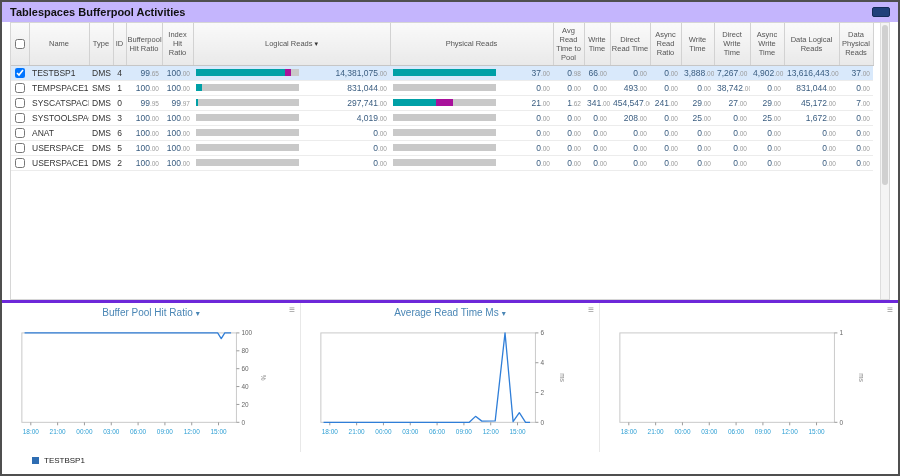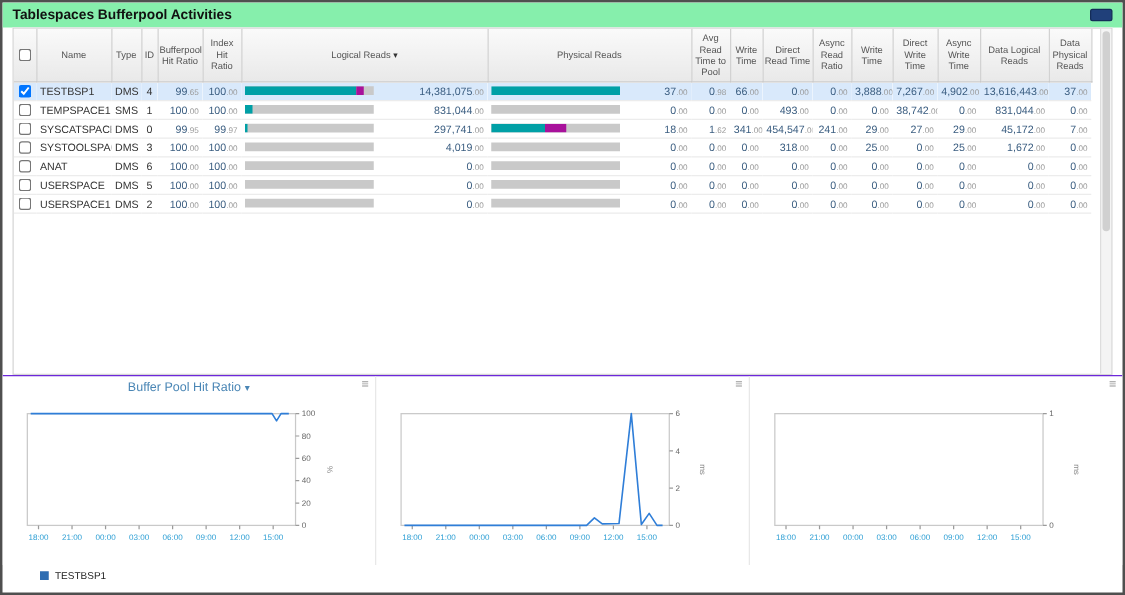--- a/index.html
+++ b/index.html
@@ -3,21 +3,21 @@
 <meta charset="utf-8">
 <style>
   *{margin:0;padding:0;box-sizing:border-box;}
   html,body{background:#ddd;}
   body{font-family:"Liberation Sans","DejaVu Sans",sans-serif;}
 
   .frame{width:900px;height:476px;border:2px solid #4f4f4f;background:#fff;
          position:relative;overflow:hidden;}
 
   
-  .titlebar{height:20px;display:flex;align-items:center;padding:0 8px;background:#86efac;position:relative;}
+  .titlebar{height:20px;display:flex;align-items:center;padding:0 8px;background:#c4b5fd;position:relative;}
   .titlebar .title{font-size:11px;font-weight:bold;color:#111;}
   .win-btn{position:absolute;right:8px;top:5px;width:18px;height:10px;background:#20407a;
            border:1px solid #142c58;border-radius:2px;cursor:pointer;}
 
   
   .table-wrap{margin:0 8px;height:278px;position:relative;border:1px solid #d6d6d6;background:#fff;overflow:hidden;}
   table.grid{border-collapse:collapse;table-layout:fixed;width:862px;}
   th{background:linear-gradient(#fafafa,#e9e9e9);border-right:1px solid #d2d2d2;border-bottom:1px solid #c6c6c6;
      font-weight:normal;color:#555;font-size:7.5px;line-height:1.2;text-align:center;
      padding:2px 1px;height:42px;vertical-align:middle;cursor:pointer;}
@@ -34,21 +34,21 @@
   .bar{flex:0 0 103px;height:7px;background:var(--bar-track,#c9c9c9);display:flex;overflow:hidden;}
   .seg-t{background:var(--bar-fill,#00a0a6);height:100%;}
   .seg-m{background:var(--bar-accent,#a8119b);height:100%;}
   .bnum{flex:1;text-align:right;}
 
   
   .vscroll{position:absolute;right:0;top:0;bottom:0;width:9px;background:#f4f4f4;border-left:1px solid #ddd;}
   .vthumb{position:absolute;left:1px;right:1px;top:2px;height:58%;background:#d0d0d0;border-radius:4px;cursor:grab;}
 
   
-  .charts{position:absolute;left:0;right:0;top:298px;height:152px;display:flex;border-top:1px solid #6d28d9;background:#fff;}
+  .charts{position:absolute;left:0;right:0;top:298px;height:152px;display:flex;border-top:3px solid #6d28d9;background:#fff;}
   .chart-panel{flex:1;position:relative;border-right:1px solid #e8e8e8;}
   .chart-panel:last-child{border-right:none;}
   .chart-title{position:absolute;top:4px;left:0;width:100%;text-align:center;
                color:var(--chart-title,#4a86b5);font-size:10px;cursor:pointer;}
   .chart-title .caret{margin-left:3px;font-size:8px;}
   .chart-opts{position:absolute;top:2px;right:5px;color:#9a9a9a;font-size:10px;cursor:pointer;line-height:1;}
   .chart-canvas{position:absolute;left:0;top:18px;width:100%;height:132px;}
 
   
   .legend{position:absolute;left:30px;top:454px;display:flex;align-items:center;gap:5px;
@@ -187,21 +187,21 @@
                 </div>
                 <div class="bnum"><span class="int">297,741</span><span class="dec">.00</span></div>
               </div>
             </td>
             <td>
               <div class="flexcell">
                 <div class="bar">
                   <div class="seg-t" style="width:42%"></div>
                   <div class="seg-m" style="width:16%"></div>
                 </div>
-                <div class="bnum"><span class="int">18</span><span class="dec">.00</span></div>
+                <div class="bnum"><span class="int">21</span><span class="dec">.00</span></div>
               </div>
             </td>
             <td class="c-num"><span class="int">1</span><span class="dec">.62</span></td>
             <td class="c-num"><span class="int">341</span><span class="dec">.00</span></td>
             <td class="c-num"><span class="int">454,547</span><span class="dec">.00</span></td>
             <td class="c-num"><span class="int">241</span><span class="dec">.00</span></td>
             <td class="c-num"><span class="int">29</span><span class="dec">.00</span></td>
             <td class="c-num"><span class="int">27</span><span class="dec">.00</span></td>
             <td class="c-num"><span class="int">29</span><span class="dec">.00</span></td>
             <td class="c-num"><span class="int">45,172</span><span class="dec">.00</span></td>
@@ -221,21 +221,21 @@
               </div>
             </td>
             <td>
               <div class="flexcell">
                 <div class="bar"></div>
                 <div class="bnum"><span class="int">0</span><span class="dec">.00</span></div>
               </div>
             </td>
             <td class="c-num"><span class="int">0</span><span class="dec">.00</span></td>
             <td class="c-num"><span class="int">0</span><span class="dec">.00</span></td>
-            <td class="c-num"><span class="int">318</span><span class="dec">.00</span></td>
+            <td class="c-num"><span class="int">208</span><span class="dec">.00</span></td>
             <td class="c-num"><span class="int">0</span><span class="dec">.00</span></td>
             <td class="c-num"><span class="int">25</span><span class="dec">.00</span></td>
             <td class="c-num"><span class="int">0</span><span class="dec">.00</span></td>
             <td class="c-num"><span class="int">25</span><span class="dec">.00</span></td>
             <td class="c-num"><span class="int">1,672</span><span class="dec">.00</span></td>
             <td class="c-num"><span class="int">0</span><span class="dec">.00</span></td>
           </tr>
           <tr>
             <td class="c-center"><input type="checkbox" style=""></td>
             <td>ANAT</td>
@@ -364,20 +364,23 @@
             <text x="164" y="114" font-size="6.5" fill="#2e9fd4" text-anchor="middle" font-family="Liberation Sans, sans-serif">09:00</text>
             <line x1="191" y1="102" x2="191" y2="105" stroke="#9a9a9a" stroke-width="1"></line>
             <text x="191" y="114" font-size="6.5" fill="#2e9fd4" text-anchor="middle" font-family="Liberation Sans, sans-serif">12:00</text>
             <line x1="218" y1="102" x2="218" y2="105" stroke="#9a9a9a" stroke-width="1"></line>
             <text x="218" y="114" font-size="6.5" fill="#2e9fd4" text-anchor="middle" font-family="Liberation Sans, sans-serif">15:00</text>
             <polyline points="22.7,12.0 217.1,12.0 220.7,17.8 224.3,12.0 230.6,12.0" fill="none" stroke="#2f7ed8" stroke-width="1.3" stroke-linejoin="round"></polyline>
             <text x="261" y="57" font-size="6.5" fill="#888" text-anchor="middle" transform="rotate(90 261 57)" font-family="Liberation Sans, sans-serif">%</text>
           </svg></div>
     </div>
     <div class="chart-panel">
+      <div class="chart-title">
+        <span>Average Read Time Ms</span><span class="caret">▾</span>
+      </div>
       <div class="chart-opts">≡</div>
       <div class="chart-canvas"><svg viewBox="0 0 300 132" width="100%" height="132" preserveAspectRatio="xMidYMin meet">
             <rect x="20" y="12" width="216" height="90" fill="#ffffff" stroke="#c9c9c9" stroke-width="1"></rect>
             <line x1="236" y1="102" x2="239" y2="102" stroke="#9a9a9a" stroke-width="1"></line>
             <text x="241" y="104.2" font-size="6.5" fill="#666" font-family="Liberation Sans, sans-serif">0</text>
             <line x1="236" y1="72" x2="239" y2="72" stroke="#9a9a9a" stroke-width="1"></line>
             <text x="241" y="74.2" font-size="6.5" fill="#666" font-family="Liberation Sans, sans-serif">2</text>
             <line x1="236" y1="42" x2="239" y2="42" stroke="#9a9a9a" stroke-width="1"></line>
             <text x="241" y="44.2" font-size="6.5" fill="#666" font-family="Liberation Sans, sans-serif">4</text>
             <line x1="236" y1="12" x2="239" y2="12" stroke="#9a9a9a" stroke-width="1"></line>

